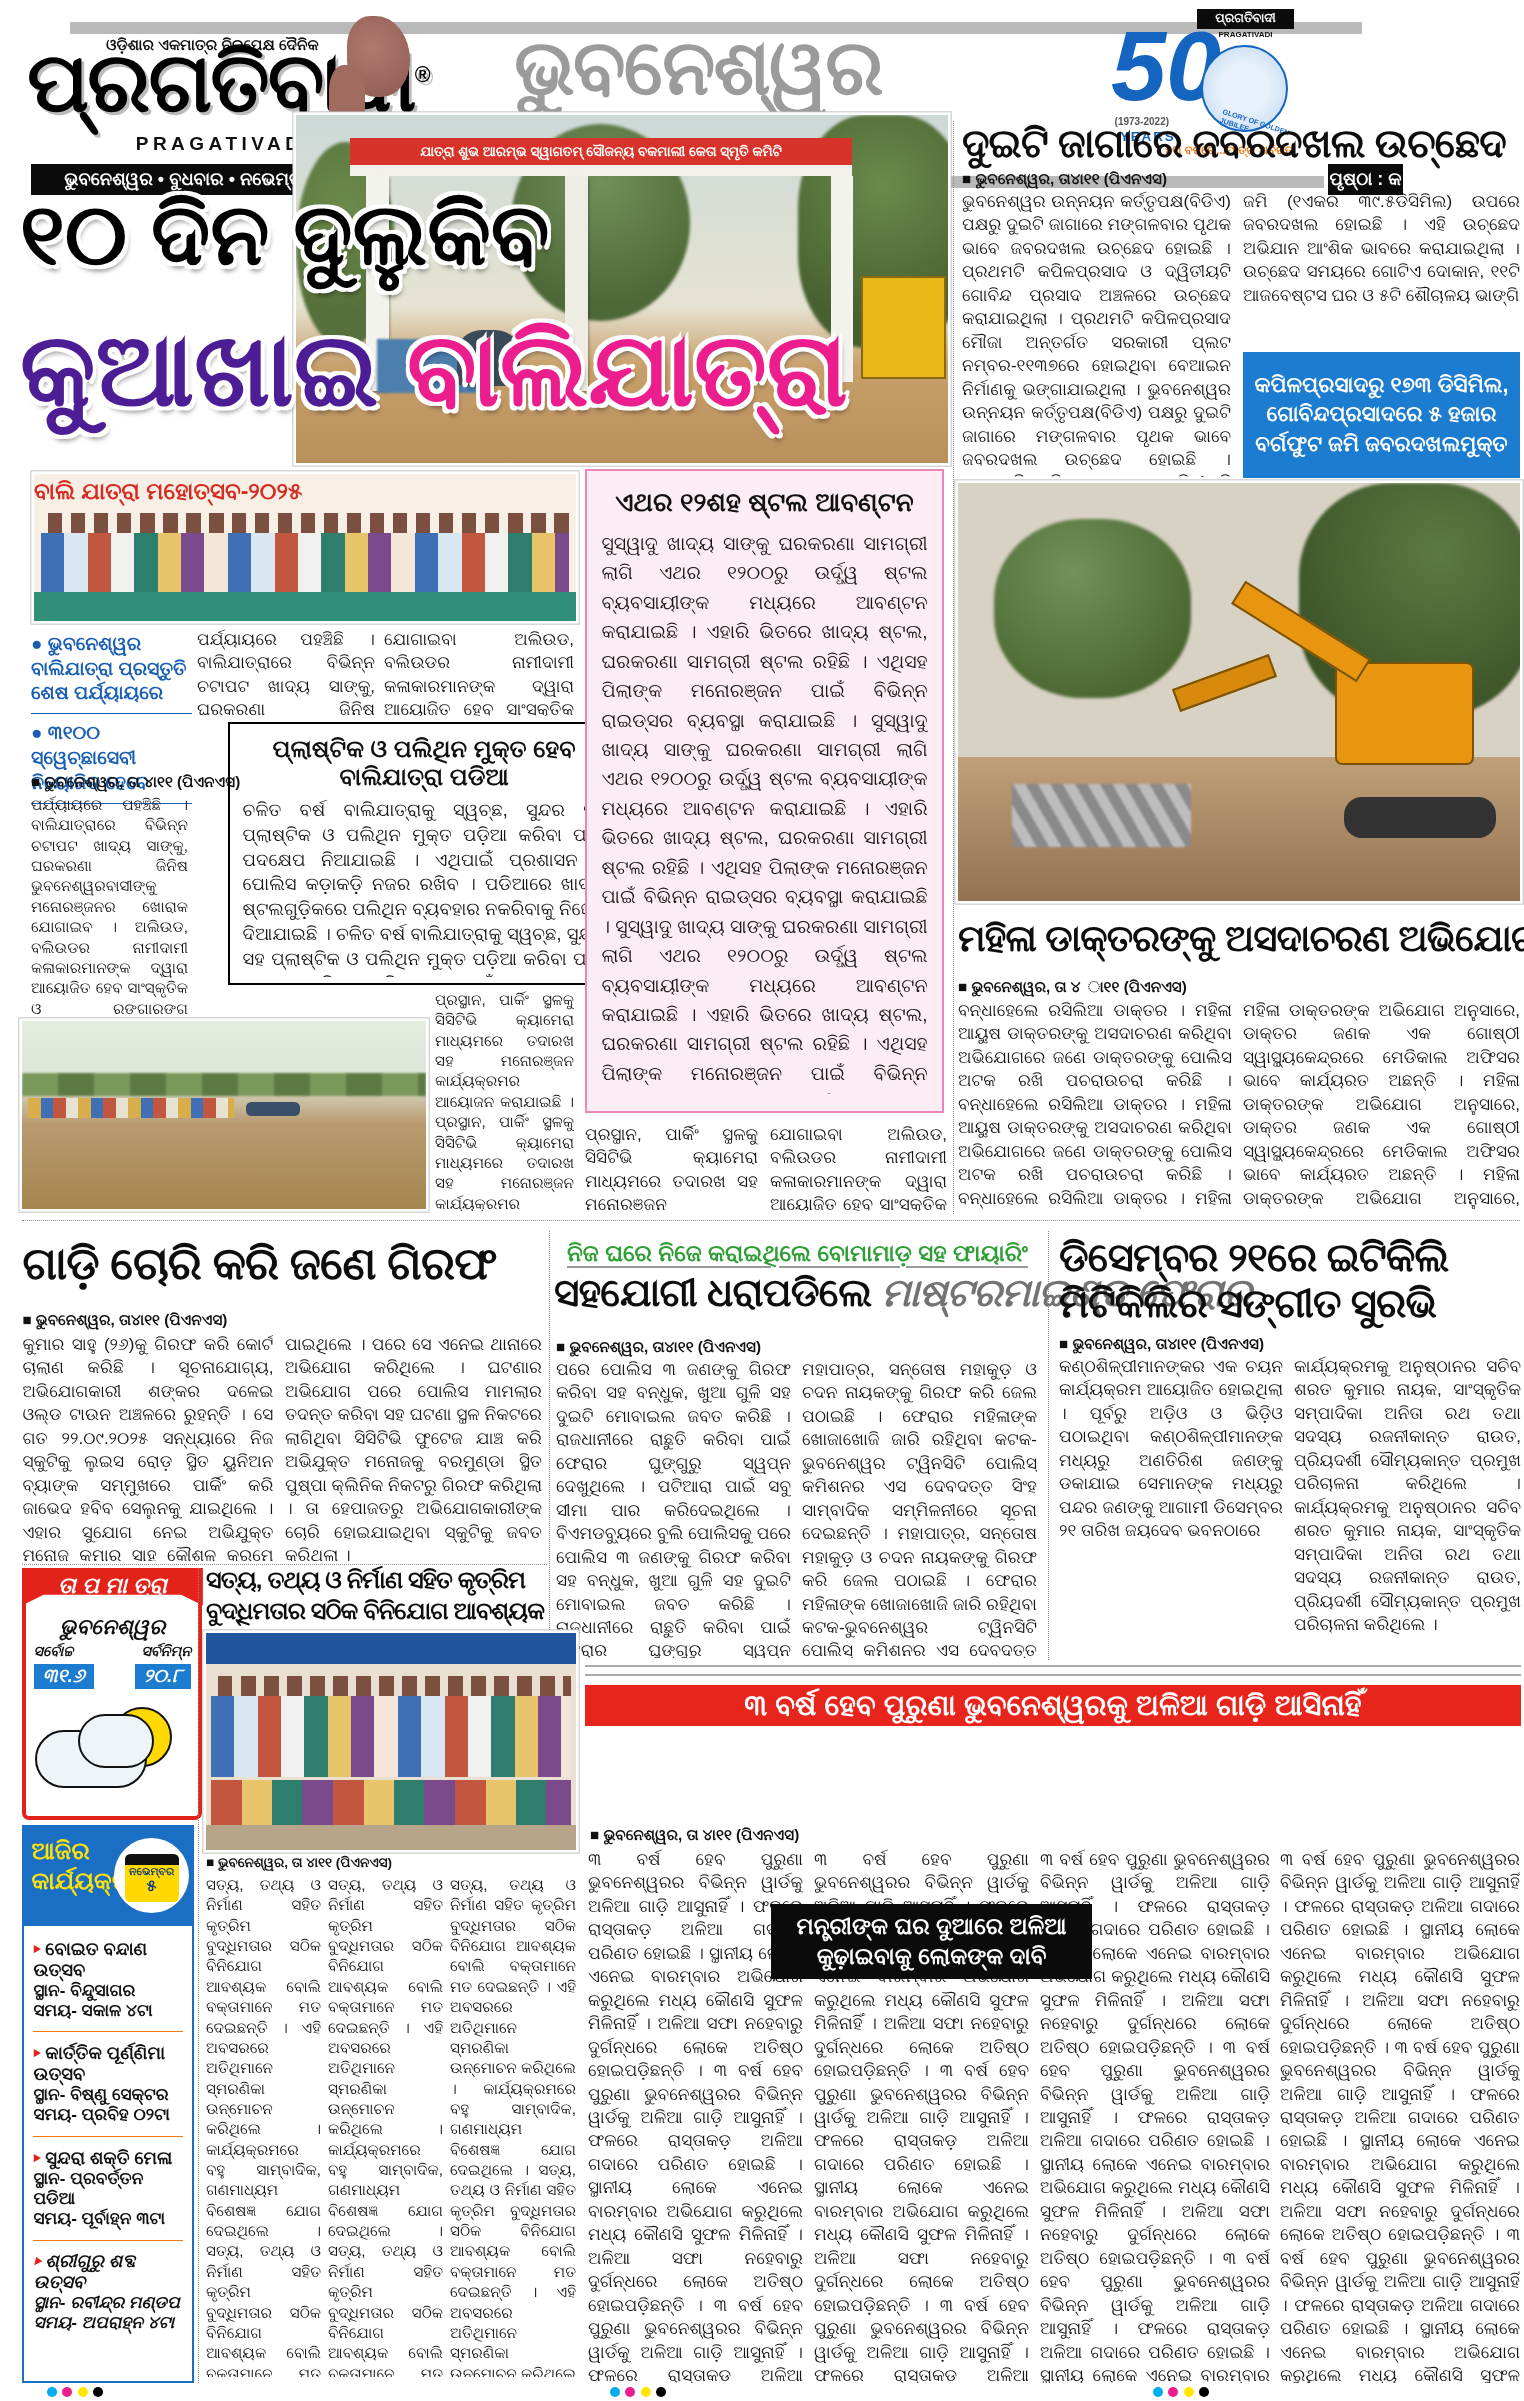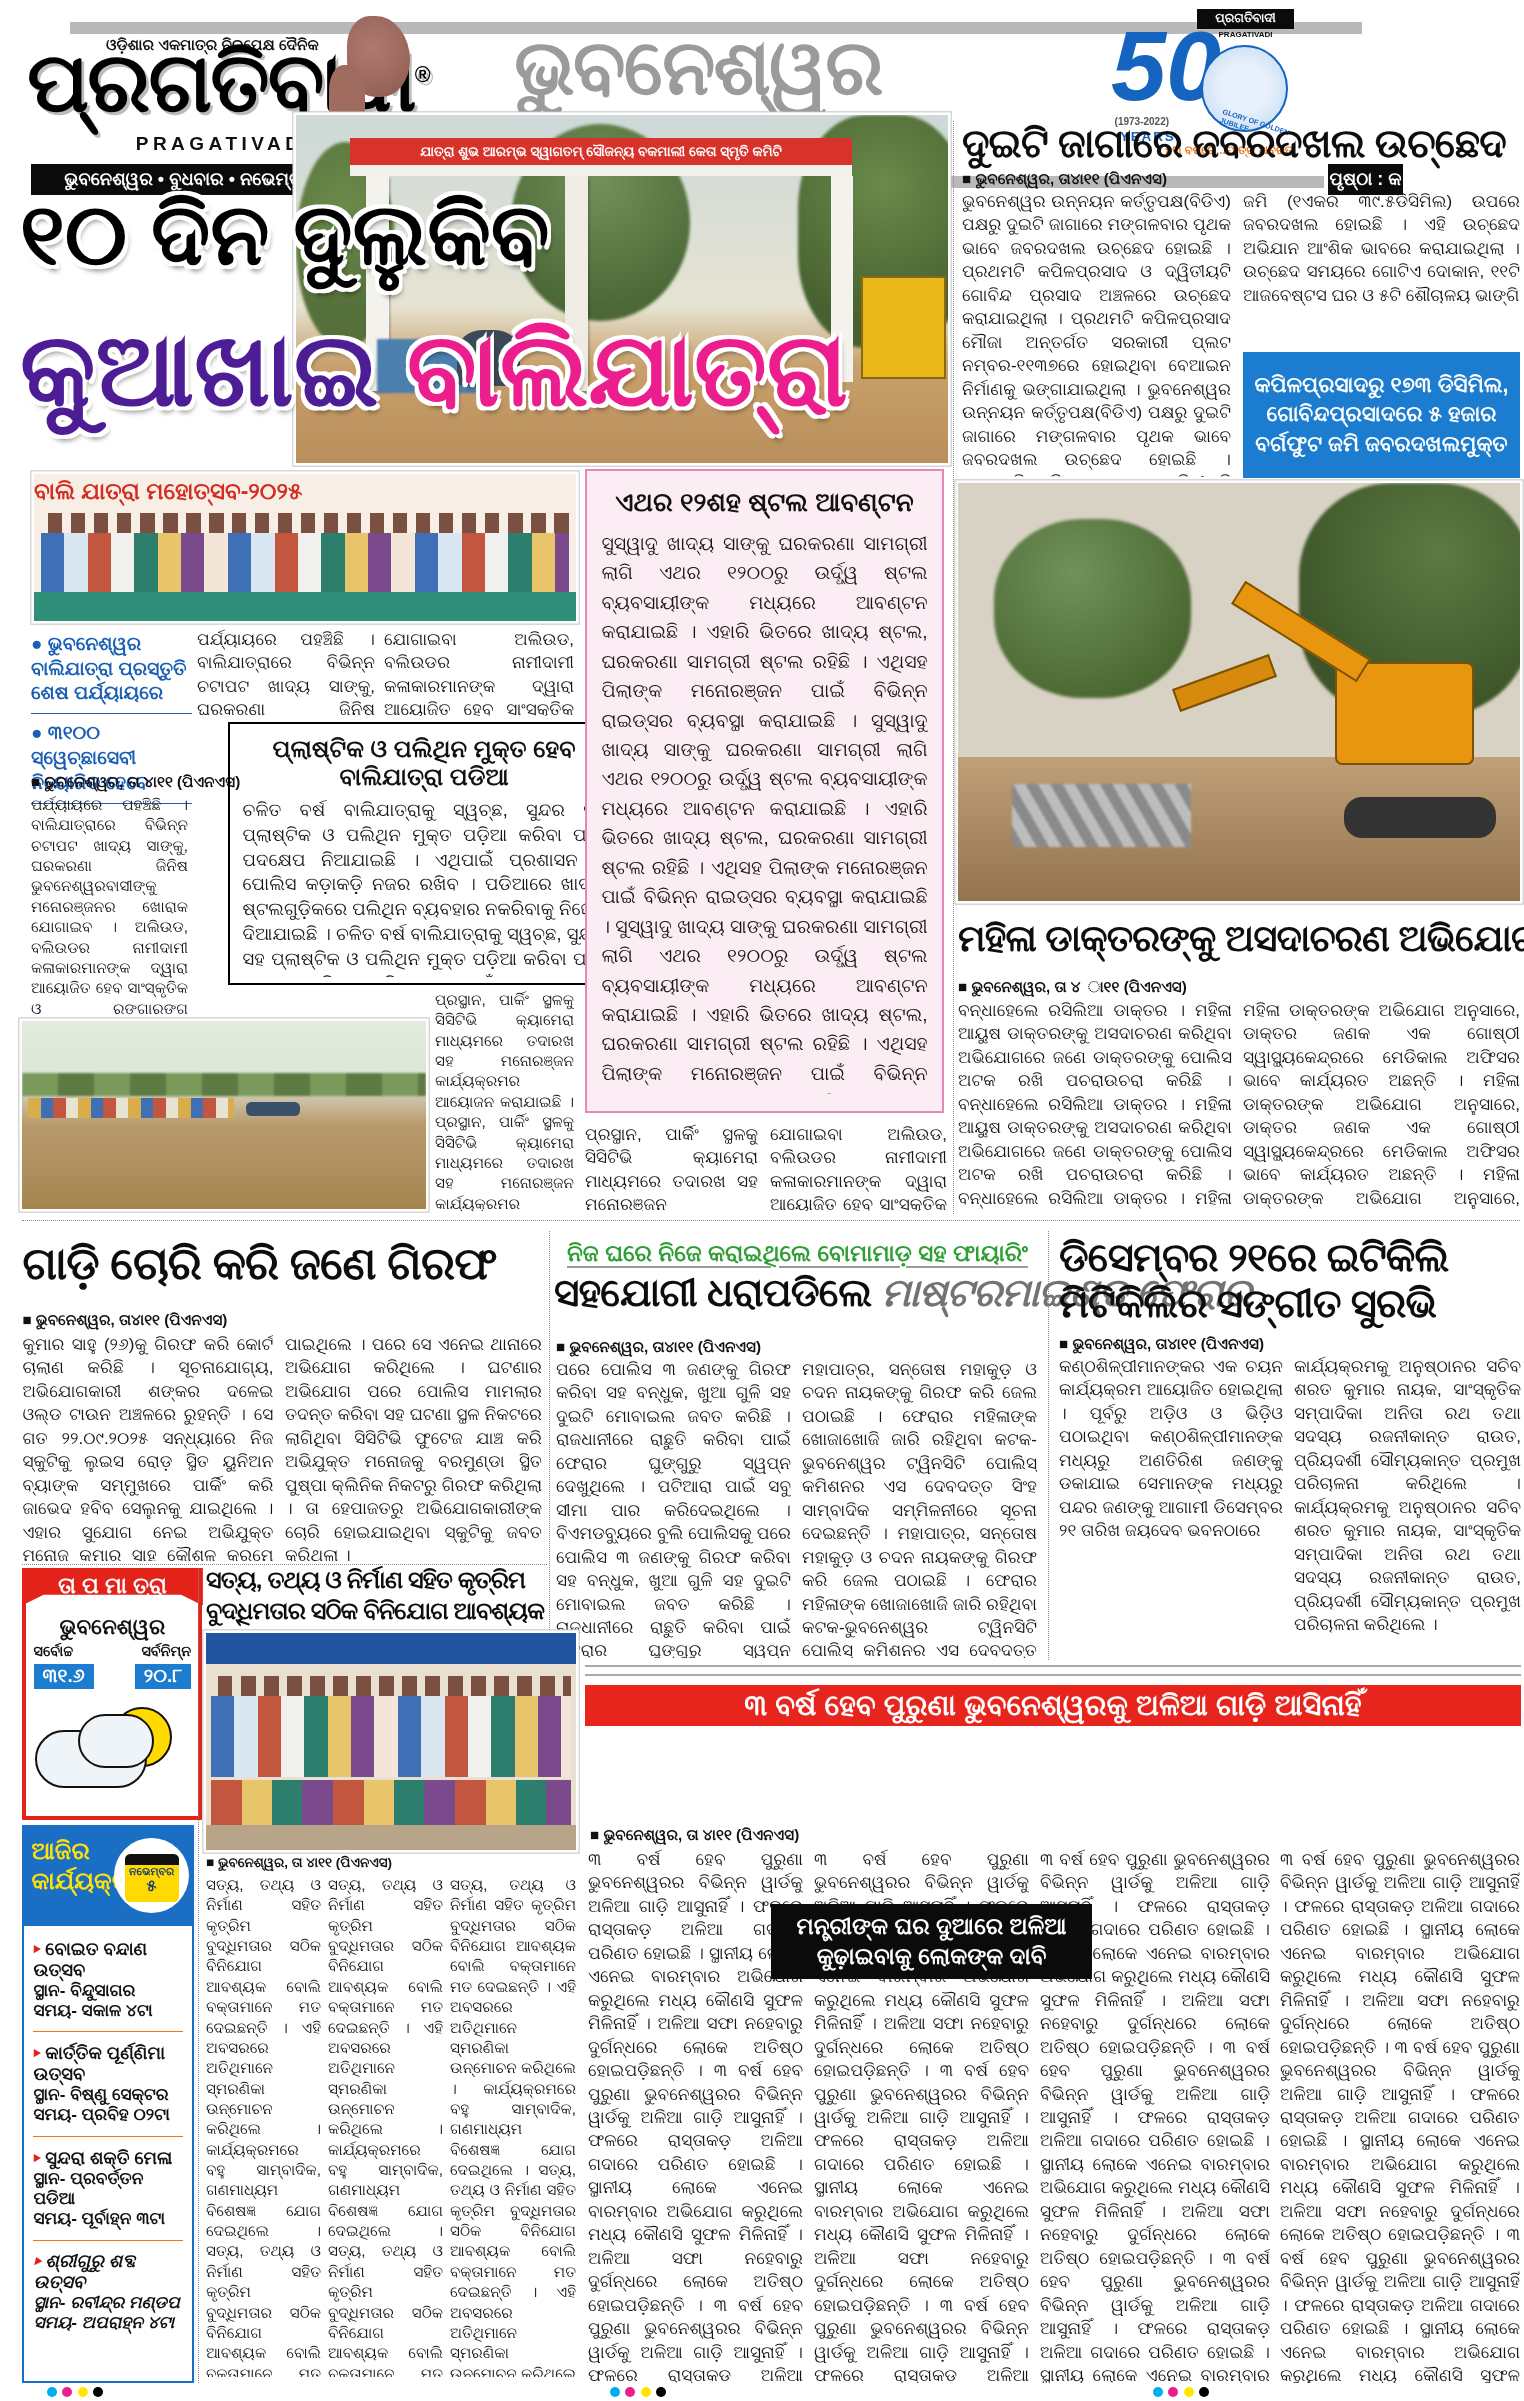--- a/index.html
+++ b/index.html
@@ -156,21 +156,21 @@
   <div class="abs bodycol" style="left:556px;top:1358px;width:235px;height:300px;">ପରେ ପୋଲିସ ୩ ଜଣଙ୍କୁ ଗିରଫ କରିବା ସହ ବନ୍ଧୁକ, ଖୁଆ ଗୁଳି ସହ ଦୁଇଟି ମୋବାଇଲ ଜବତ କରିଛି । ରାଜଧାନୀରେ ରାଛୁତି କରିବା ପାଇଁ ଫେରାର ଘୁଙ୍ଗୁରୁ ସ୍ୱପ୍ନ ଦେଖୁଥିଲେ । ପଟିଆରା ପାଇଁ ସବୁ ସୀମା ପାର କରିଦେଇଥିଲେ । ବିଏମଡବ୍ୟୁରେ ବୁଲି ପୋଲିସକୁ ପରେ ପୋଲିସ ୩ ଜଣଙ୍କୁ ଗିରଫ କରିବା ସହ ବନ୍ଧୁକ, ଖୁଆ ଗୁଳି ସହ ଦୁଇଟି ମୋବାଇଲ ଜବତ କରିଛି । ରାଜଧାନୀରେ ରାଛୁତି କରିବା ପାଇଁ ଫେରାର ଘୁଙ୍ଗୁରୁ ସ୍ୱପ୍ନ ଦେଖୁଥିଲେ । ପଟିଆରା ପାଇଁ ସବୁ ସୀମା ପାର କରିଦେଇଥିଲେ । ବିଏମଡବ୍ୟୁରେ ବୁଲି ପୋଲିସକୁ</div>
   <div class="abs bodycol" style="left:802px;top:1358px;width:235px;height:300px;">ମହାପାତ୍ର, ସନ୍ତୋଷ ମହାକୁଡ଼ ଓ ଚଦନ ନାୟକଙ୍କୁ ଗିରଫ କରି ଜେଲ ପଠାଇଛି । ଫେରାର ମହିଳାଙ୍କ ଖୋଜାଖୋଜି ଜାରି ରହିଥିବା କଟକ-ଭୁବନେଶ୍ୱର ଟ୍ୱିନସିଟି ପୋଲିସ୍ କମିଶନର ଏସ ଦେବଦତ୍ତ ସିଂହ ସାମ୍ବାଦିକ ସମ୍ମିଳନୀରେ ସୂଚନା ଦେଇଛନ୍ତି । ମହାପାତ୍ର, ସନ୍ତୋଷ ମହାକୁଡ଼ ଓ ଚଦନ ନାୟକଙ୍କୁ ଗିରଫ କରି ଜେଲ ପଠାଇଛି । ଫେରାର ମହିଳାଙ୍କ ଖୋଜାଖୋଜି ଜାରି ରହିଥିବା କଟକ-ଭୁବନେଶ୍ୱର ଟ୍ୱିନସିଟି ପୋଲିସ୍ କମିଶନର ଏସ ଦେବଦତ୍ତ ସିଂହ ସାମ୍ବାଦିକ ସମ୍ମିଳନୀରେ ସୂଚନା ଦେଇଛନ୍ତି ।</div>
 
   <div class="abs dotv" style="left:1048px;top:1231px;height:429px;"></div>
 
   <div class="abs headline" style="left:1059px;top:1234px;width:462px;font-size:40px;line-height:1.15;">ଡିସେମ୍ବର ୨୧ରେ ଇଟିକିଲି ମିଟିକିଲିର ସଙ୍ଗୀତ ସୁରଭି</div>
   <div class="abs byline" style="left:1059px;top:1335px;">■ ଭୁବନେଶ୍ୱର, ତା୪ା୧୧ (ପିଏନଏସ)</div>
   <div class="abs bodycol" style="left:1059px;top:1355px;width:224px;height:303px;">କଣ୍ଠଶିଳ୍ପୀମାନଙ୍କର ଏକ ଚୟନ କାର୍ଯ୍ୟକ୍ରମ ଆୟୋଜିତ ହୋଇଥିଲା । ପୂର୍ବରୁ ଅଡ଼ିଓ ଓ ଭିଡ଼ିଓ ପଠାଇଥିବା କଣ୍ଠଶିଳ୍ପୀମାନଙ୍କ ମଧ୍ୟରୁ ଅଣତିରିଶ ଜଣଙ୍କୁ ଡକାଯାଇ ସେମାନଙ୍କ ମଧ୍ୟରୁ ପନ୍ଦର ଜଣଙ୍କୁ ଆଗାମୀ ଡିସେମ୍ବର ୨୧ ତାରିଖ ଜୟଦେବ ଭବନଠାରେ</div>
   <div class="abs bodycol" style="left:1294px;top:1355px;width:227px;height:303px;">କାର୍ଯ୍ୟକ୍ରମକୁ ଅନୁଷ୍ଠାନର ସଚିବ ଶରତ କୁମାର ନାୟକ, ସାଂସ୍କୃତିକ ସମ୍ପାଦିକା ଅନିତା ରଥ ତଥା ସଦସ୍ୟ ରଜନୀକାନ୍ତ ରାଉତ, ପ୍ରିୟଦର୍ଶୀ ସୌମ୍ୟକାନ୍ତ ପ୍ରମୁଖ ପରିଚାଳନା କରିଥିଲେ । କାର୍ଯ୍ୟକ୍ରମକୁ ଅନୁଷ୍ଠାନର ସଚିବ ଶରତ କୁମାର ନାୟକ, ସାଂସ୍କୃତିକ ସମ୍ପାଦିକା ଅନିତା ରଥ ତଥା ସଦସ୍ୟ ରଜନୀକାନ୍ତ ରାଉତ, ପ୍ରିୟଦର୍ଶୀ ସୌମ୍ୟକାନ୍ତ ପ୍ରମୁଖ ପରିଚାଳନା କରିଥିଲେ ।</div>
 
-  <div class="abs" style="left:22.4px;top:1568px;width:172px;height:244px;border:4.5px solid #e32219;border-radius:1px;background:#fff;">
+  <div class="abs" style="left:22.4px;top:1568px;width:172px;height:244px;border:4.5px solid #e32219;border-radius:7px;background:#fff;font-style:italic;">
     <div style="margin:-4.5px -4.5px 0;background:#e32219;color:#fff;text-align:center;font-size:22.4px;font-weight:900;padding:5.4px 0;clip-path:polygon(0 0,100% 0,100% 100%,88% 72%,12% 72%,0 100%);height:38px;box-sizing:border-box;">ତା ପ ମା ତ୍ରା</div>
     <div style="text-align:center;font-size:21.5px;font-weight:900;margin-top:9px;">ଭୁବନେଶ୍ୱର</div>
     <div style="display:flex;justify-content:space-between;padding:3.6px 7.2px 0;font-size:14.4px;font-weight:700;">
       <span>ସର୍ବୋଚ୍ଚ</span>
       <span>ସର୍ବନିମ୍ନ</span>
     </div>
     <div style="display:flex;justify-content:space-between;padding:3.6px 7.2px;gap:12px;">
       <span class="bluebadge" style="font-size:19px;">୩୧.୬</span>
       <span class="bluebadge" style="font-size:19px;">୨୦.୮</span>
     </div>

